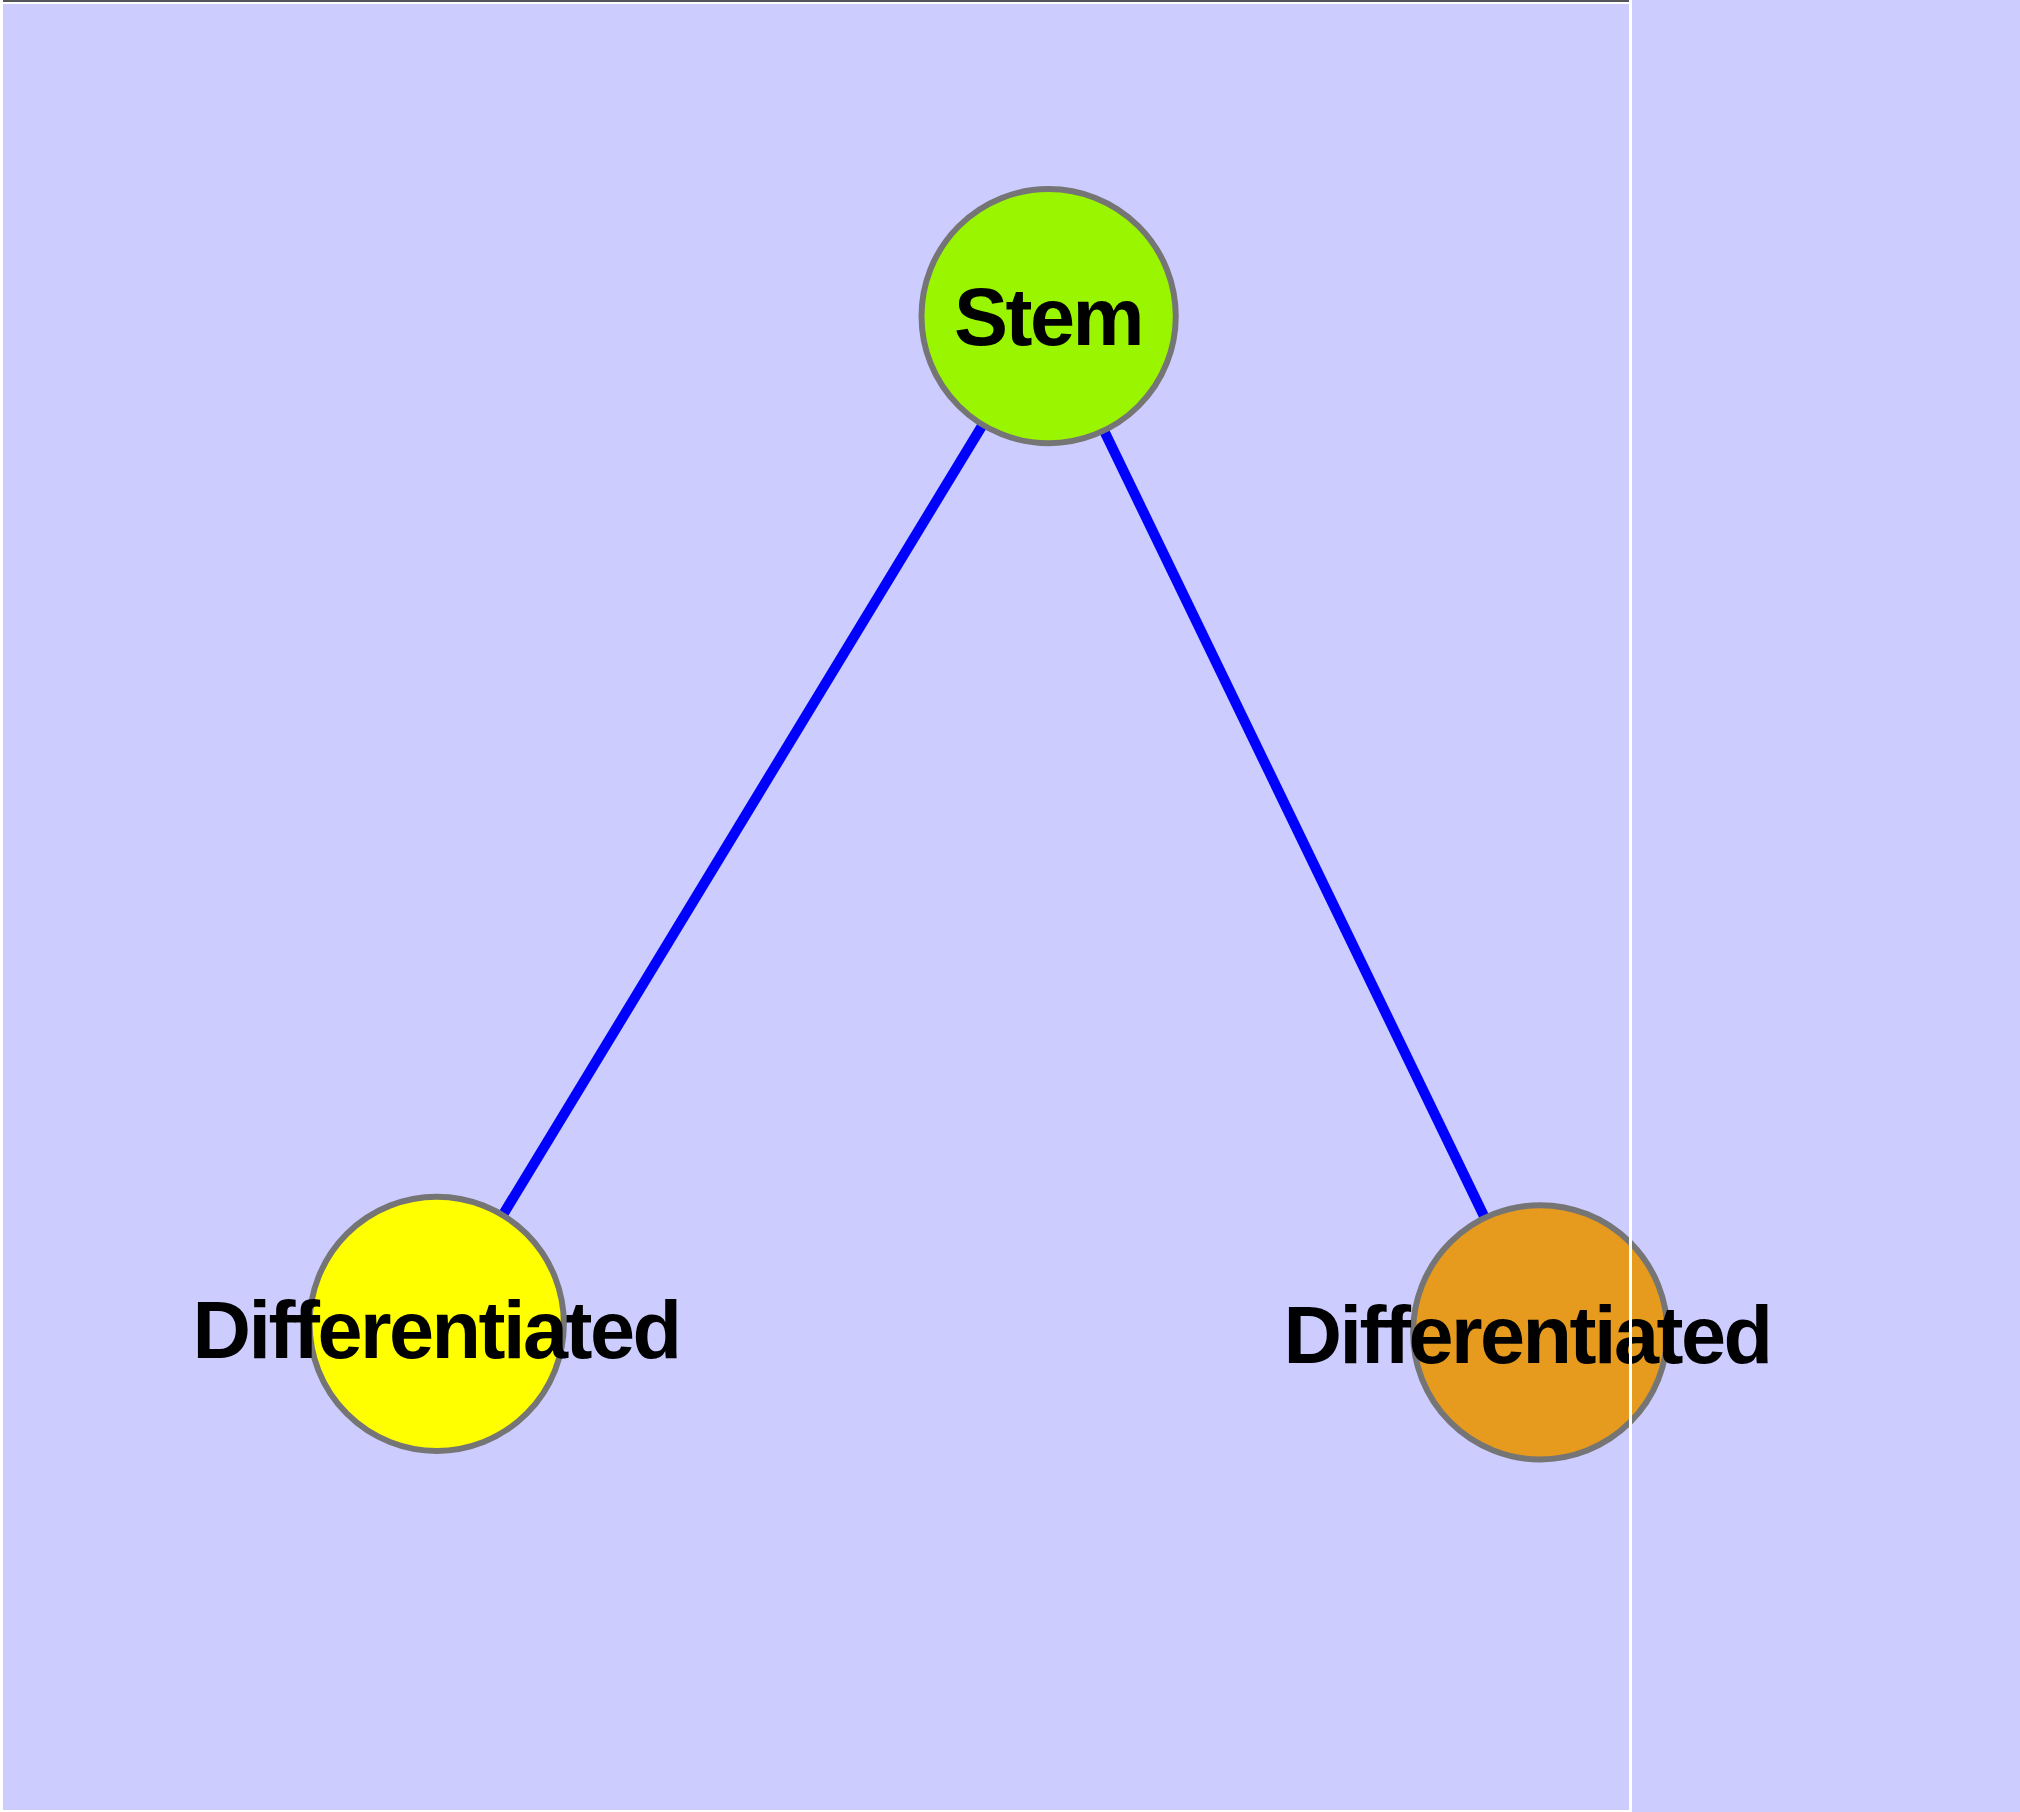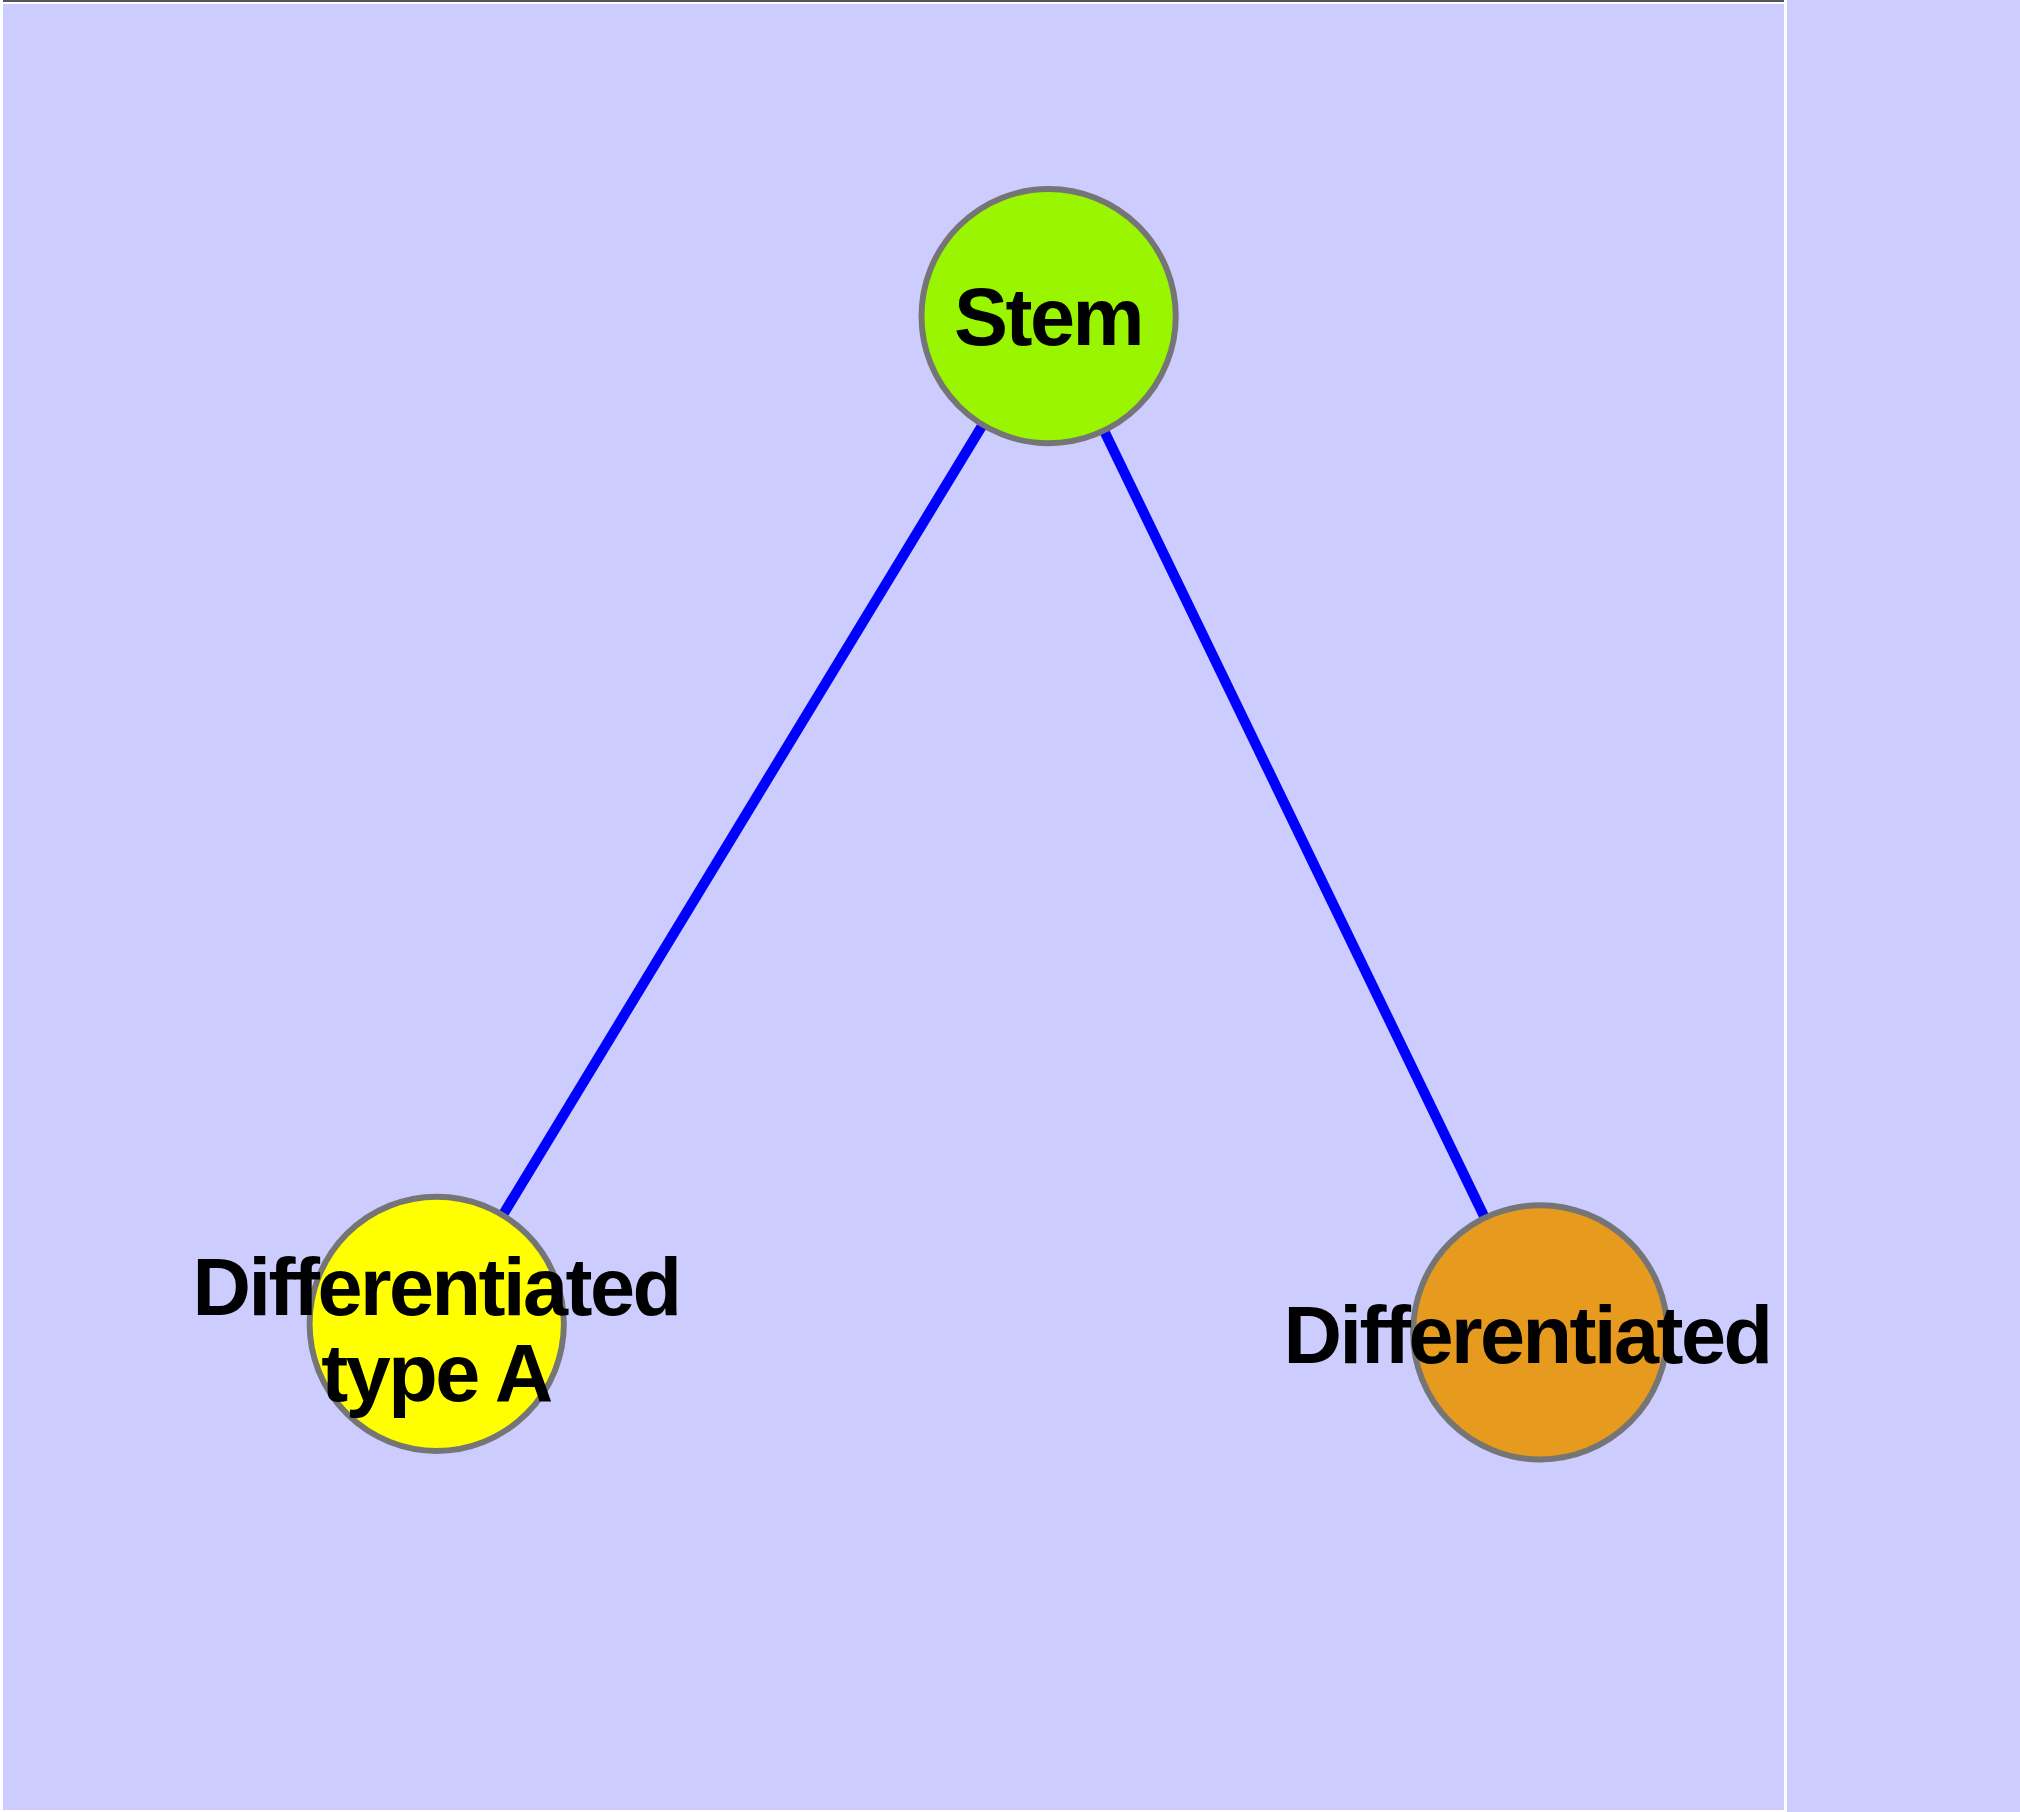--- a/index.html
+++ b/index.html
@@ -6,21 +6,21 @@
     margin: 0;
     padding: 0;
     width: 2021px;
     height: 1812px;
     background: #CCCCFF;
     overflow: hidden;
     font-family: "Liberation Sans", "DejaVu Sans", sans-serif;
   }
   .stage {
     position: relative;
-    width: 1787px;
+    width: 1632px;
     height: 1812px;
   }
   .canvas-svg {
     position: absolute;
     left: 0;
     top: 0;
     width: 2021px;
     height: 1812px;
   }
   .edge {
@@ -69,21 +69,20 @@
 
     <circle cx="1817" cy="1572" r="150" class="node" fill="#E69A1E" stroke="#757575"></circle>
   </svg>
 
   <div class="node-label" style="left: 1048px; top: 318px;">
     <span class="label-line">Stem</span>
   </div>
 
   <div class="node-label" style="left: 436px; top: 1331px;">
     <span class="label-line">Differentiated</span>
-    <span class="label-line">type A</span>
   </div>
 
   <div class="node-label" style="left: 1527px; top: 1336px;">
     <span class="label-line">Differentiated</span>
   </div>
 
   <div class="edge-strip strip-top-dark"></div>
   <div class="edge-strip strip-top-white"></div>
   <div class="edge-strip strip-left"></div>
   <div class="edge-strip strip-right"></div>

